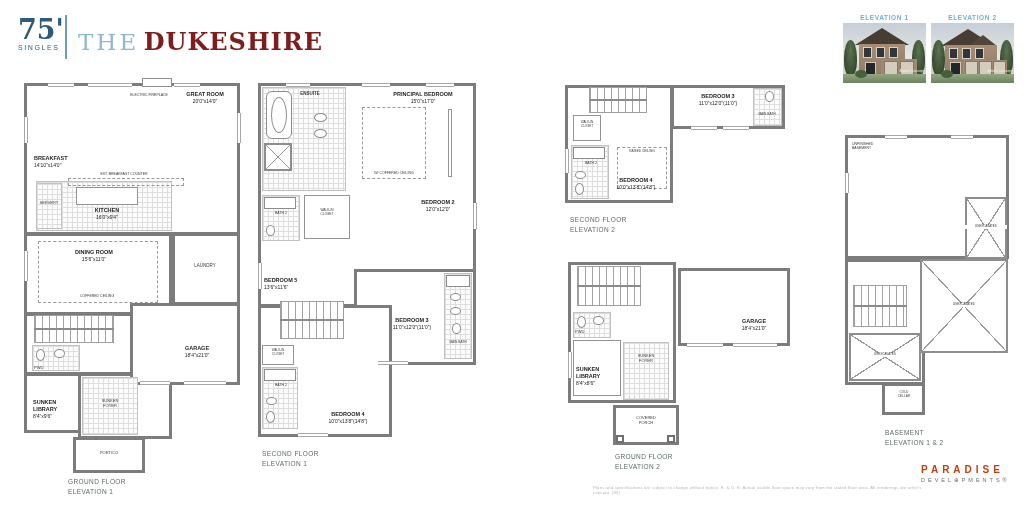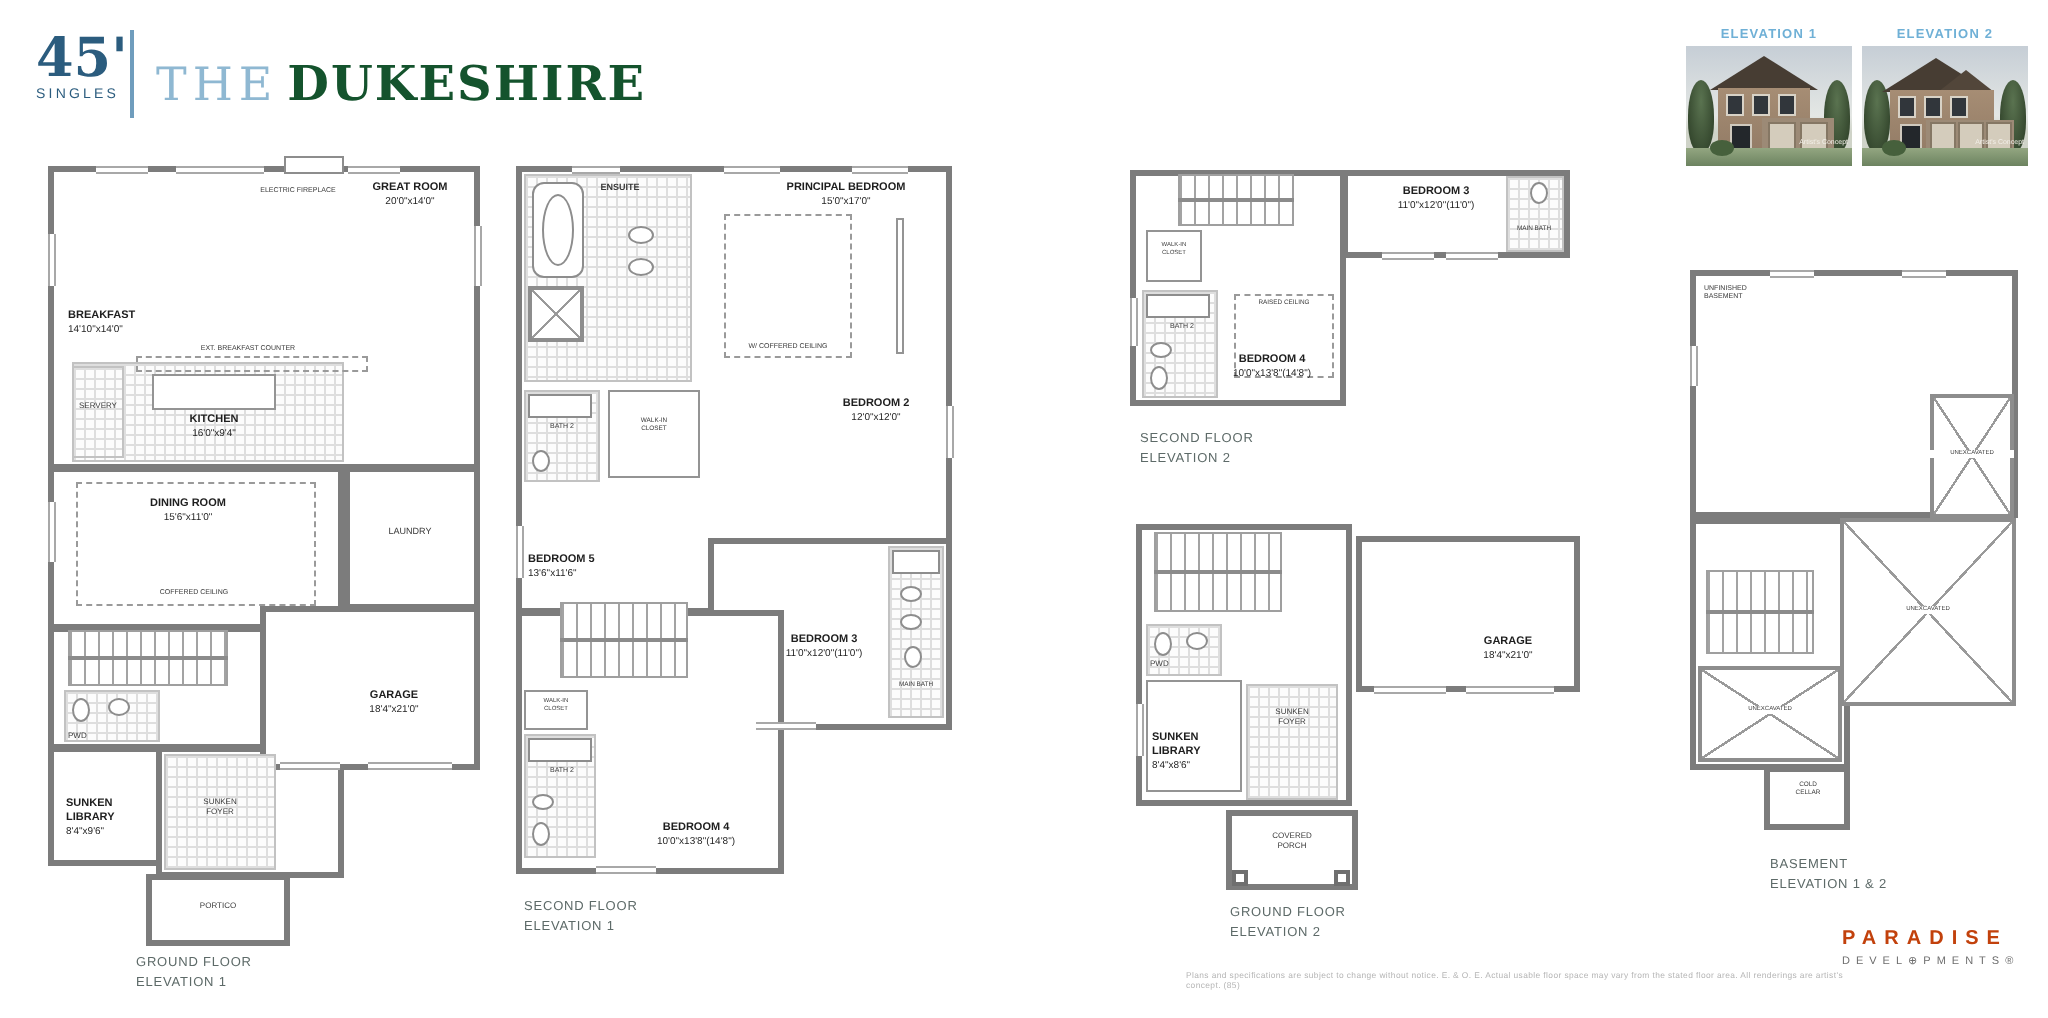--- a/index.html
+++ b/index.html
@@ -3,21 +3,21 @@
 <meta charset="utf-8">
 <style>
   html,body{margin:0;padding:0;background:#e8e8e8;}
   #page{position:relative;width:1024px;height:509px;background:#ffffff;overflow:hidden;
         font-family:"Liberation Sans",sans-serif;}
   
   .lot-num{font-family:"DejaVu Serif",serif;font-weight:bold;font-size:27px;color:#2b5c7e;line-height:1;}
   .lot-sub{font-size:7px;letter-spacing:1.6px;color:#2b5c7e;margin-top:1px;}
   .hdr-div{position:absolute;width:2px;height:44px;background:#6f9dbd;}
   .title-the{font-family:"DejaVu Serif",serif;font-size:23px;color:#8fb8d2;letter-spacing:3px;}
-  .title-name{font-family:"DejaVu Serif",serif;font-weight:bold;font-size:24px;color:#14532d;letter-spacing:1px;}
+  .title-name{font-family:"DejaVu Serif",serif;font-weight:bold;font-size:24px;color:#7f1d1d;letter-spacing:1px;}
   .title-sqft{font-family:"DejaVu Serif",serif;font-size:20px;color:#2a6a94;letter-spacing:1px;}
   .elev-lab{position:absolute;width:83px;text-align:center;font-weight:bold;font-size:6.5px;
             letter-spacing:.6px;color:#6fb0d6;}
   
   .photo{position:absolute;width:83px;height:60px;overflow:hidden;
          background:linear-gradient(#c6ced6,#e4e7e4 58%,#cfd3c8 72%);}
   .ph-grass{position:absolute;left:0;right:0;bottom:0;height:9px;background:linear-gradient(#93a681,#6c8360);}
   .ph-tree{position:absolute;bottom:7px;width:13px;height:36px;border-radius:50% 50% 42% 42%;
            background:radial-gradient(ellipse at 50% 30%,#5a7350,#36492f 75%);}
   .ph-bush{position:absolute;bottom:5px;width:12px;height:8px;border-radius:50%;background:#46603c;}
@@ -62,21 +62,21 @@
   .disc{position:absolute;font-size:4.2px;color:#b5b5b5;letter-spacing:.2px;}
   .brand-name{font-weight:bold;font-size:10px;letter-spacing:4px;color:#c2410c;}
   .brand-sub{font-size:5.5px;letter-spacing:3px;color:#6d6d6d;margin-top:2px;}
 </style>
 </head>
 <body>
 
 <div id="page">
 
   <div style="position:absolute;left:18px;top:16px;">
-    <div class="lot-num">45'</div>
+    <div class="lot-num">75'</div>
     <div class="lot-sub">SINGLES</div>
   </div>
   <div class="hdr-div" style="left:65px;top:15px;"></div>
   <div style="position:absolute;left:78px;top:27px;">
     <span class="title-the">THE</span>
     <span class="title-name">DUKESHIRE</span>
   </div>
 
   <div class="elev-lab" style="left:843px;top:14px;">ELEVATION 1</div>
   <div class="elev-lab" style="left:931px;top:14px;">ELEVATION 2</div>

